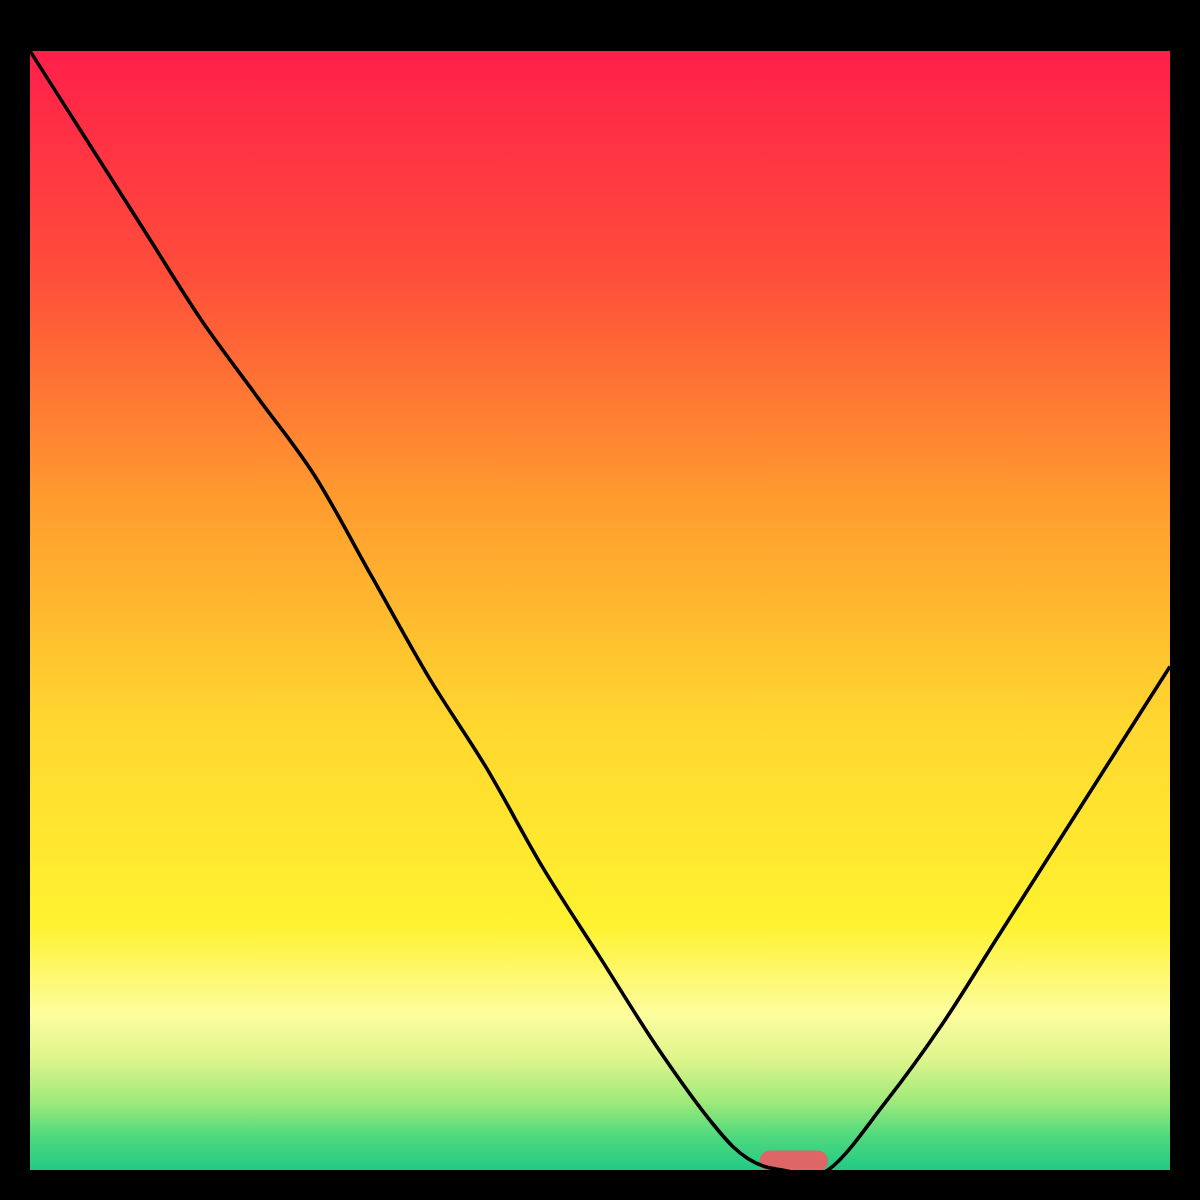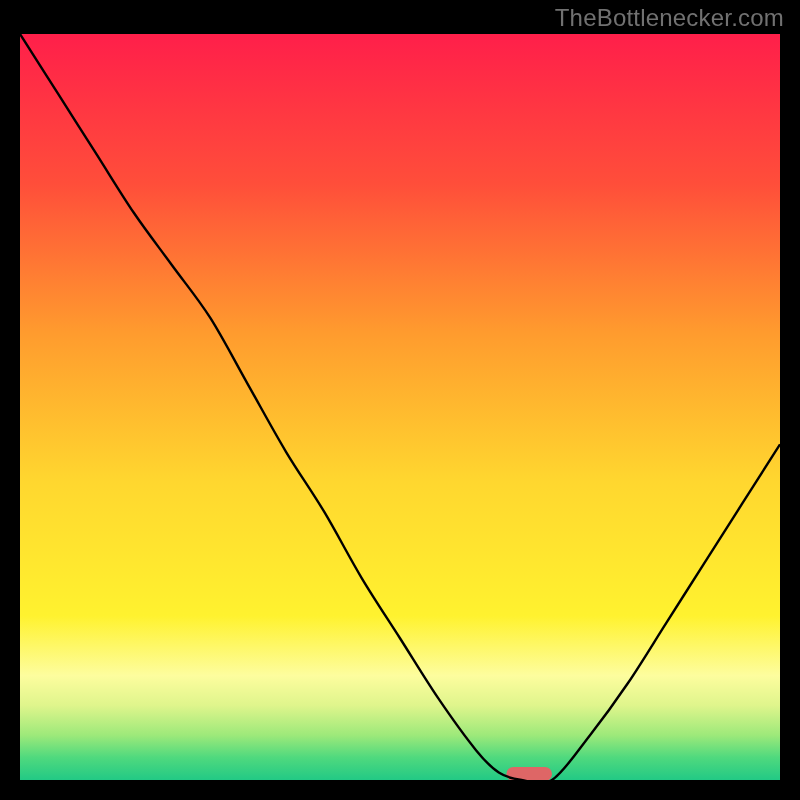--- a/index.html
+++ b/index.html
@@ -34,21 +34,20 @@
     background: #000;
   }
   svg {
     display: block;
   }
 </style>
 </head>
 <body>
 
 <div class="container">
-  <div class="watermark">TheBottlenecker.com</div>
   <div class="plot">
     <svg id="chart-svg" width="760" height="746" viewBox="0 0 760 746" preserveAspectRatio="none">
       <defs>
         <linearGradient id="bg-grad" x1="0" y1="0" x2="0" y2="1">
             <stop offset="0%" stop-color="#ff1f4a"></stop>
             <stop offset="20%" stop-color="#ff4e3a"></stop>
             <stop offset="40%" stop-color="#ff9b2e"></stop>
             <stop offset="60%" stop-color="#ffd72f"></stop>
             <stop offset="78%" stop-color="#fff22f"></stop>
             <stop offset="86%" stop-color="#fdfd9e"></stop>

